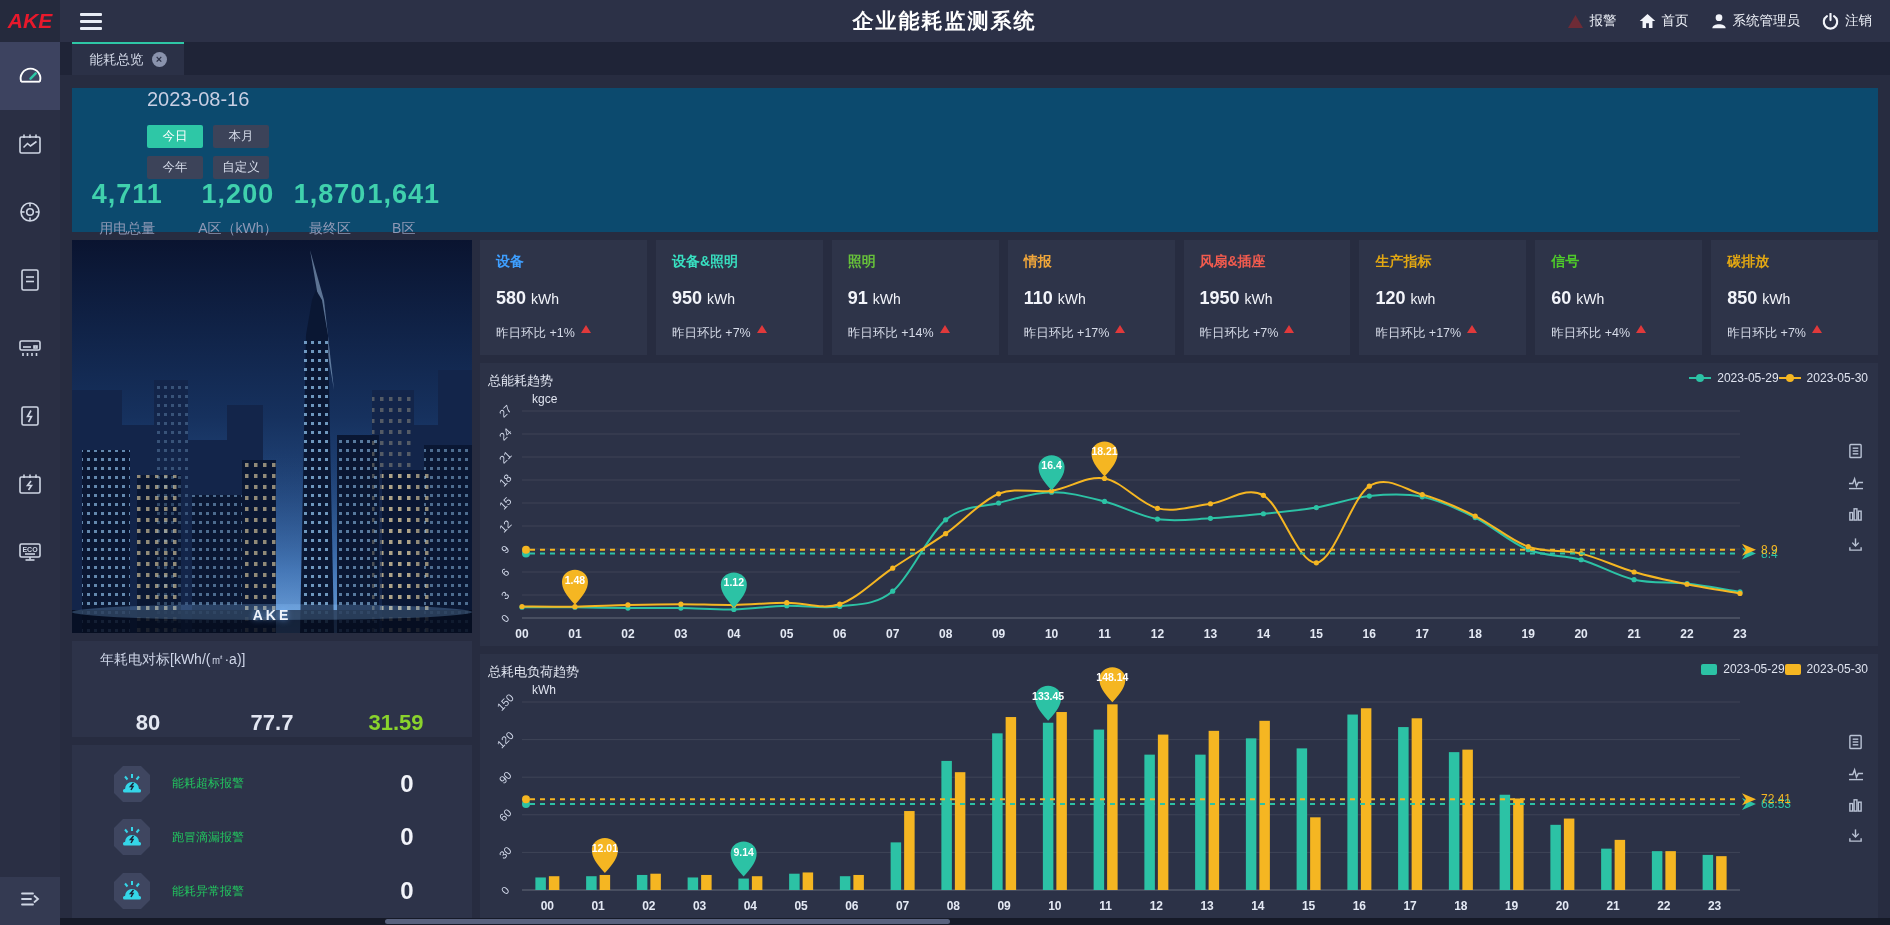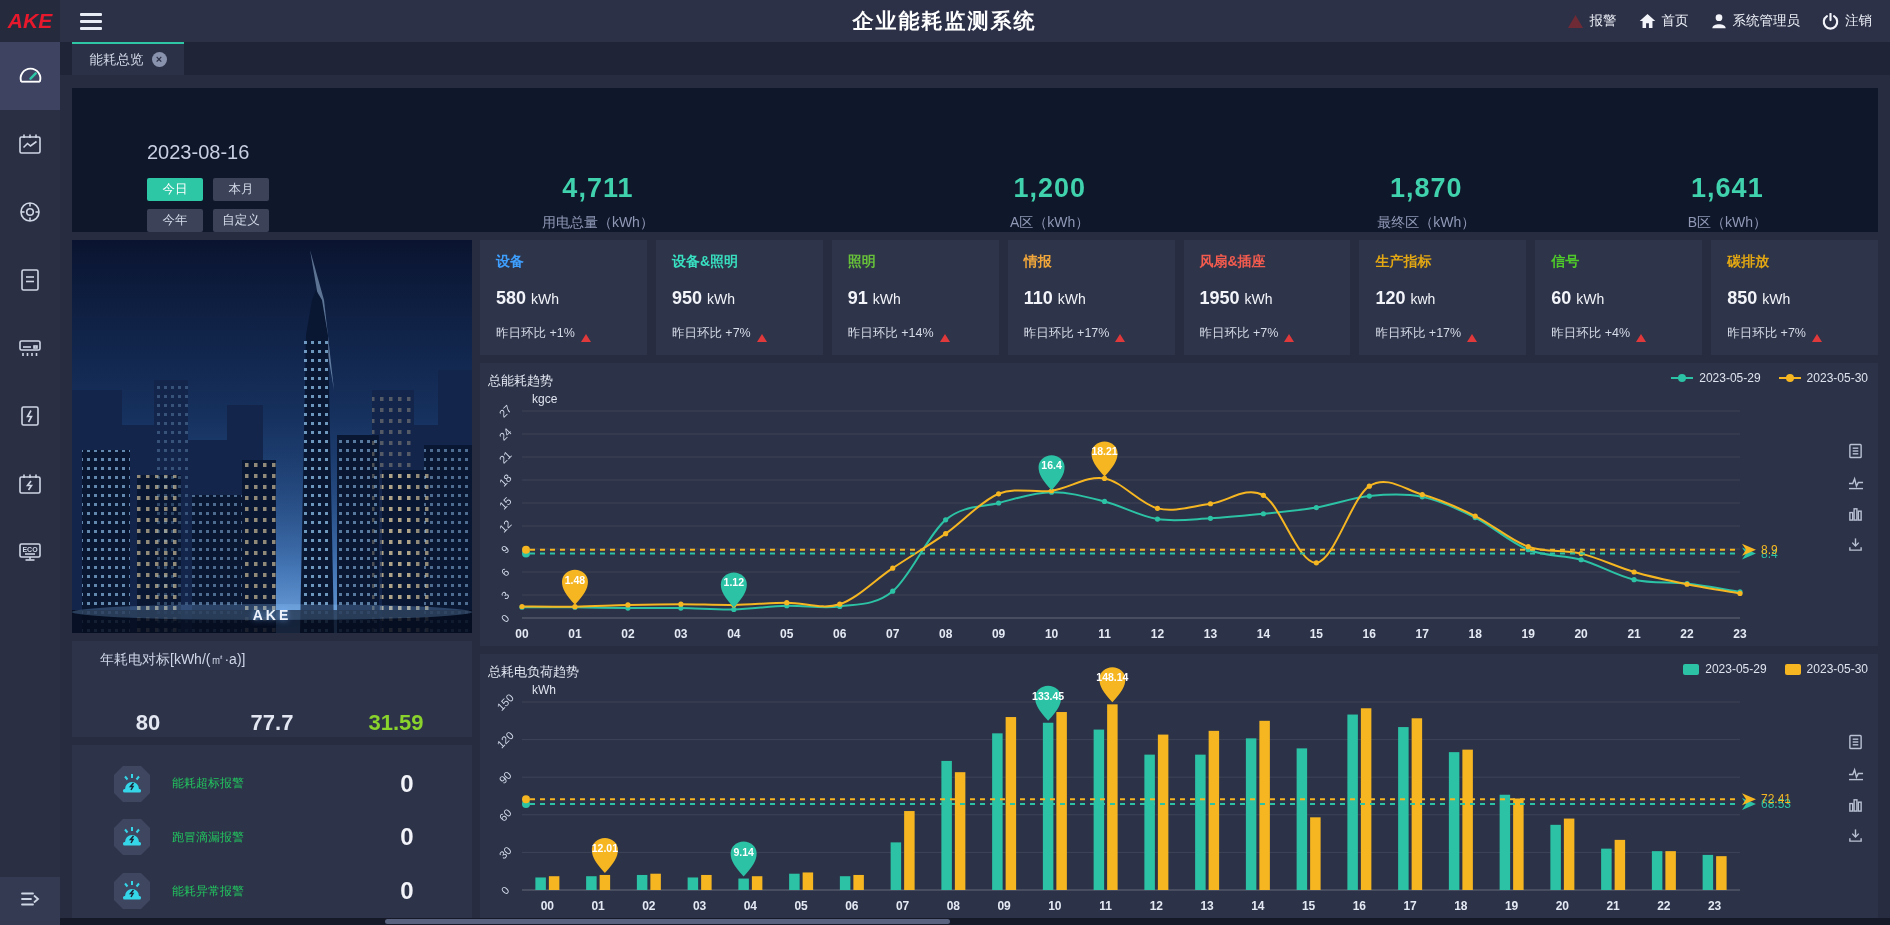--- a/index.html
+++ b/index.html
@@ -26,21 +26,21 @@
   .side-bottom { margin-top:auto; height:48px; background:#343a52; display:flex; align-items:center; justify-content:center; cursor:pointer; }
 
   
   .tabbar { position:absolute; top:42px; left:60px; right:0; height:33px; background:#1f2437; z-index:3; }
   .tab { position:absolute; left:12px; top:0; height:33px; min-width:112px; background:#2b3147; border-top:2px solid #2ec7a6; display:flex; align-items:center; justify-content:center; gap:8px; color:#d4dae8; font-size:13.5px; padding:0 12px; cursor:pointer; }
   .tab-close { width:15px; height:15px; border-radius:50%; background:#8a93ad; color:#2b3147; font-size:11px; line-height:15px; text-align:center; font-weight:bold; cursor:pointer; }
 
   
   .main { position:absolute; top:75px; left:60px; right:0; bottom:7px; padding:13px 12px 0 12px; overflow:hidden; }
 
-  .overview { height:144px; background:#0f172a; margin-bottom:8px; display:flex; align-items:flex-end; }
+  .overview { height:144px; background:#0c4a6e; margin-bottom:8px; display:flex; align-items:flex-start;flex-direction:column; }
   .date-block { width:300px; padding-left:75px; }
   .date-text { color:#c9cfe3; font-size:20px; margin-bottom:14px; }
   .range-grid { display:grid; grid-template-columns:56px 56px; gap:8px 10px; }
   .rbtn { height:23px; font-size:12.5px; color:#d5dbe9; background:#3c4359; border:none; border-radius:2px; cursor:pointer; font-family:inherit; }
   .rbtn.active { background:#2ec7a6; color:#ffffff; }
   .stats-row { flex:1; display:flex; }
   .stat { text-align:center; }
   .stat:nth-child(1){ flex-basis:30%; } .stat:nth-child(2){ flex-basis:30%; }
   .stat:nth-child(3){ flex-basis:20%; } .stat:nth-child(4){ flex-basis:20%; }
   .stat-value { color:#40d1ad; font-size:27px; font-weight:bold; letter-spacing:1px; }
@@ -65,29 +65,29 @@
   .alarm-row { display:grid; grid-template-columns:80px 1fr 90px; align-items:center; height:52px; }
   .alarm-label { color:#22c55e; font-size:12px; text-align:left; }
   .alarm-count { color:#f2f4fa; font-size:24px; font-weight:bold; text-align:center; }
   .siren { width:44px; height:44px; margin-left:18px; }
 
   .cards-row { height:115px; display:flex; gap:9px; }
   .card { flex:1; background:#2e3449; padding:13px 16px; display:flex; flex-direction:column; justify-content:space-between; }
   .card-title { font-size:14px; font-weight:bold; }
   .card-value { color:#f2f4fa; font-size:14px; }
   .card-value b { font-size:18px; margin-right:5px; }
-  .card-cmp { color:#d6dbe8; font-size:12.5px; display:flex; align-items:flex-end; gap:6px; }
+  .card-cmp { color:#d6dbe8; font-size:12.5px; display:flex; align-items:flex-start; gap:6px; }
   .up-tri { width:0; height:0; border-left:5px solid transparent; border-right:5px solid transparent; border-bottom:8px solid #e0393b; display:inline-block; }
 
   .chart-panel { position:relative; background:#2c3247; }
   .chart-panel.line { height:283px; }
   .chart-panel.bar { flex:1; }
   .chart-title { position:absolute; left:8px; top:9px; color:#e6eaf5; font-size:13px; }
   .chart-unit { position:absolute; left:52px; top:29px; color:#dfe3ef; font-size:12px; }
-  .legend { position:absolute; right:10px; top:8px; display:flex; gap:18px; align-items:center; }
+  .legend { position:absolute; right:10px; top:8px; display:flex; align-items:center; }
   .legend-item { display:flex; align-items:center; gap:6px; color:#dfe3ef; font-size:12px; cursor:pointer; }
   .lg-line { width:22px; height:2px; position:relative; }
   .lg-line i { position:absolute; left:7px; top:-3px; width:8px; height:8px; border-radius:50%; }
   .lg-rect { width:16px; height:11px; border-radius:2px; }
   .chart-svg { position:absolute; left:0; top:0; width:100%; height:100%; }
   .toolbox { position:absolute; right:14px; top:80px; display:flex; flex-direction:column; gap:16px; z-index:2; }
   .toolbox svg { display:block; cursor:pointer; }
 
   .hscroll { position:absolute; left:60px; right:0; bottom:0; height:7px; background:#161a28; }
   .hscroll-thumb { position:absolute; left:325px; width:565px; top:1px; height:5px; border-radius:3px; background:#59627e; cursor:pointer; }

